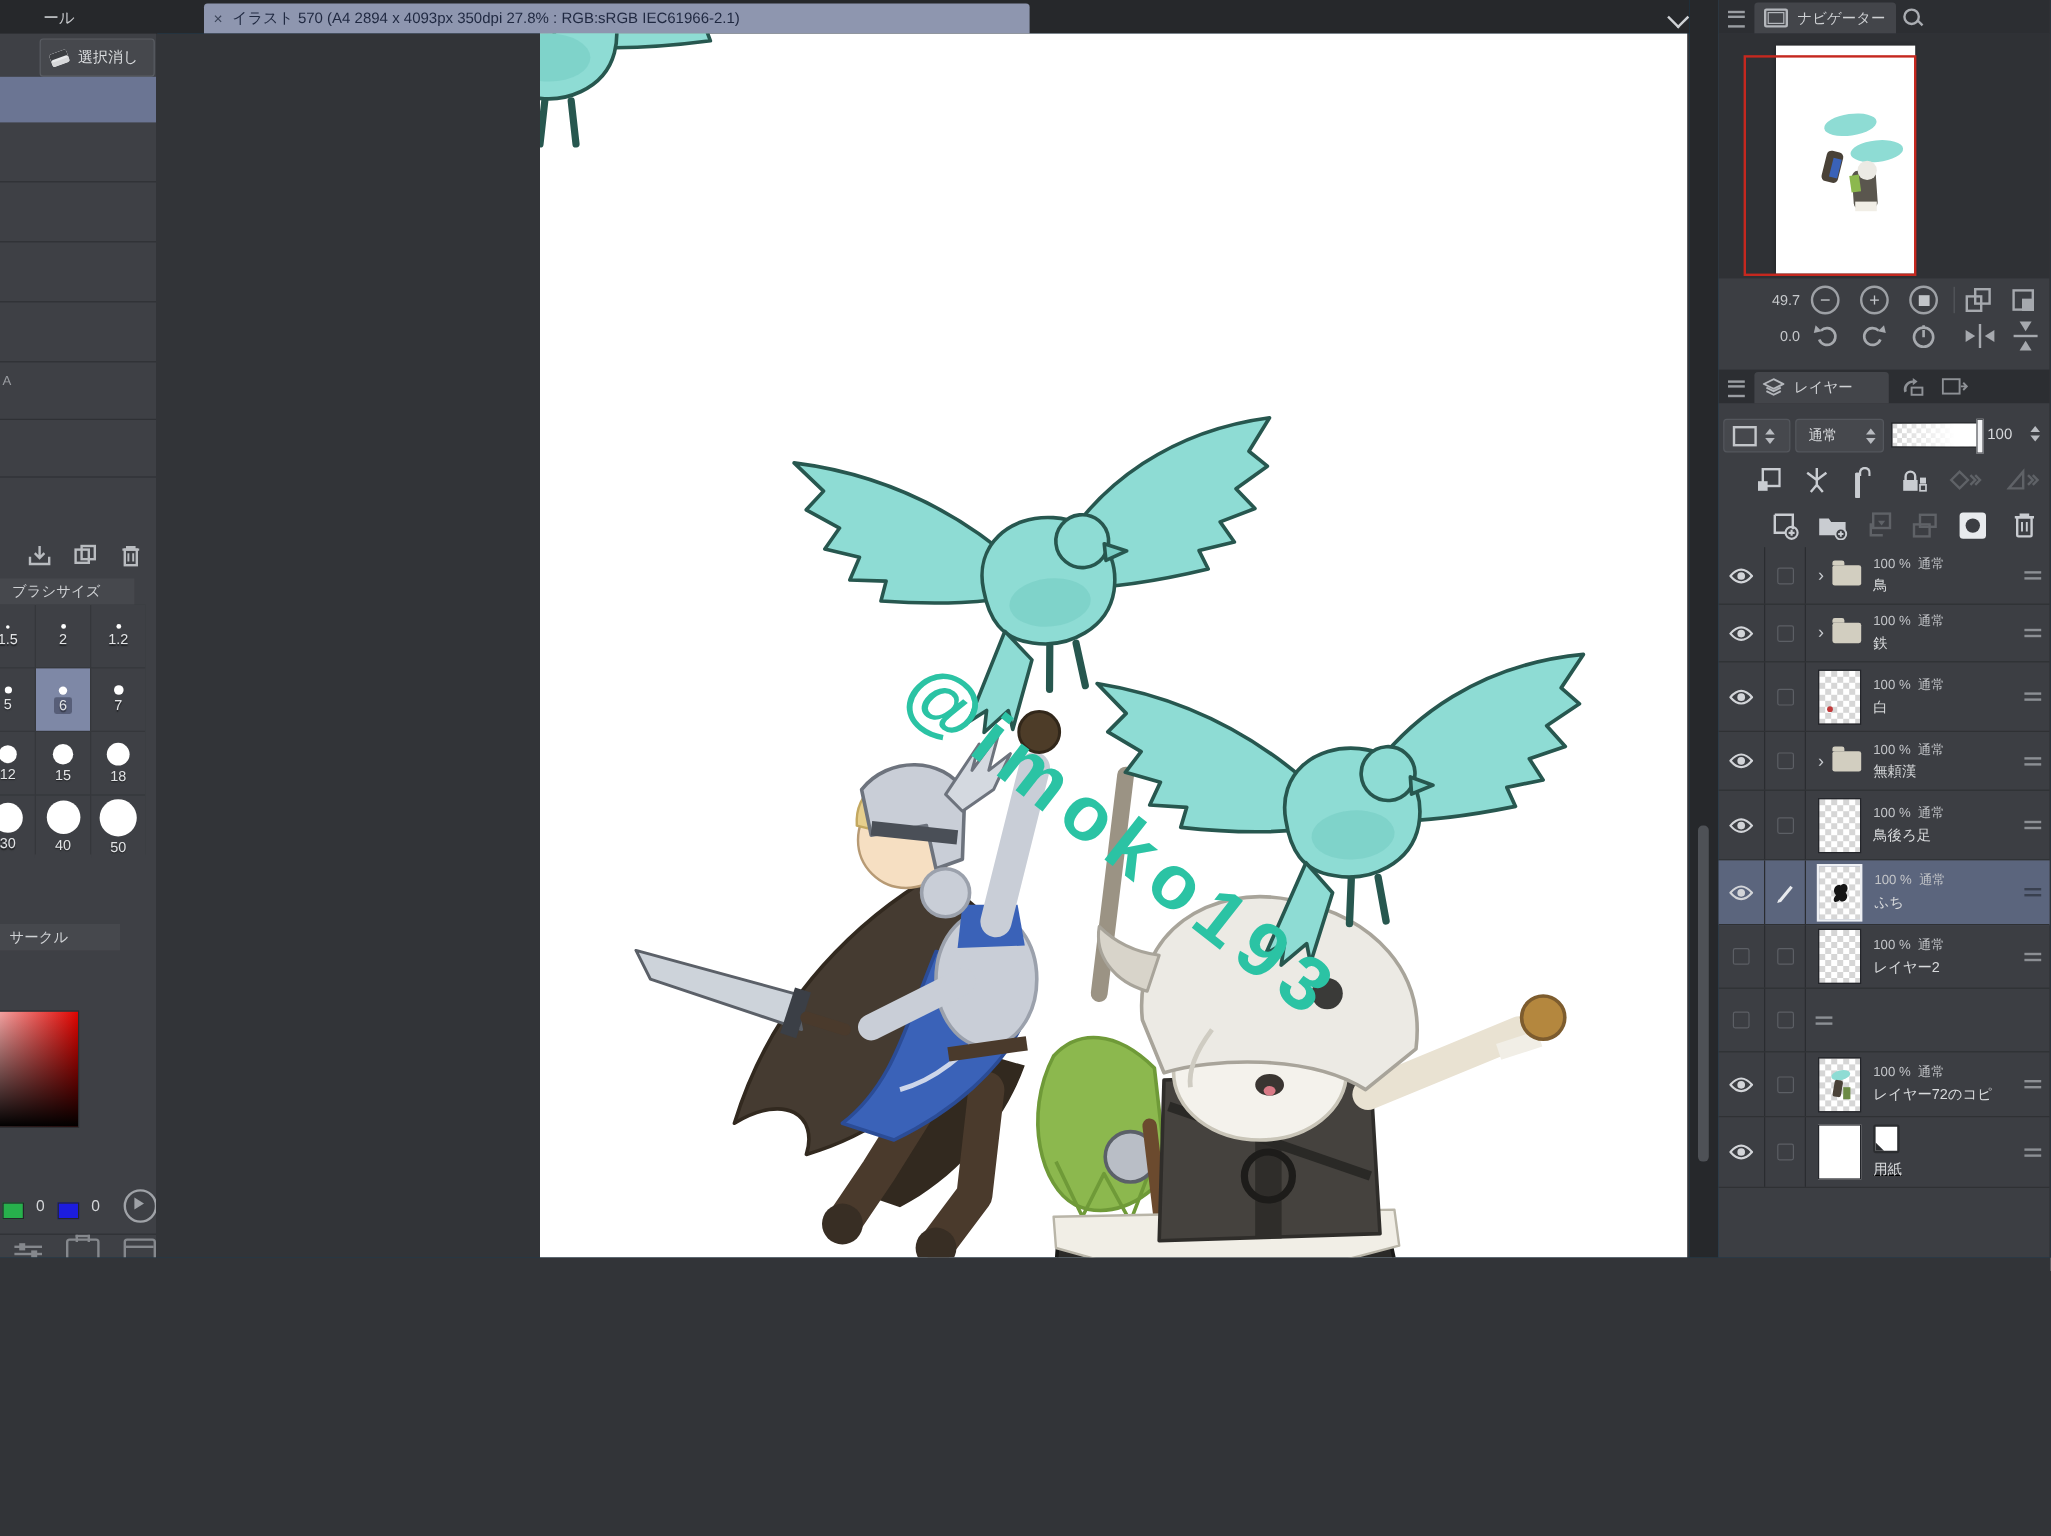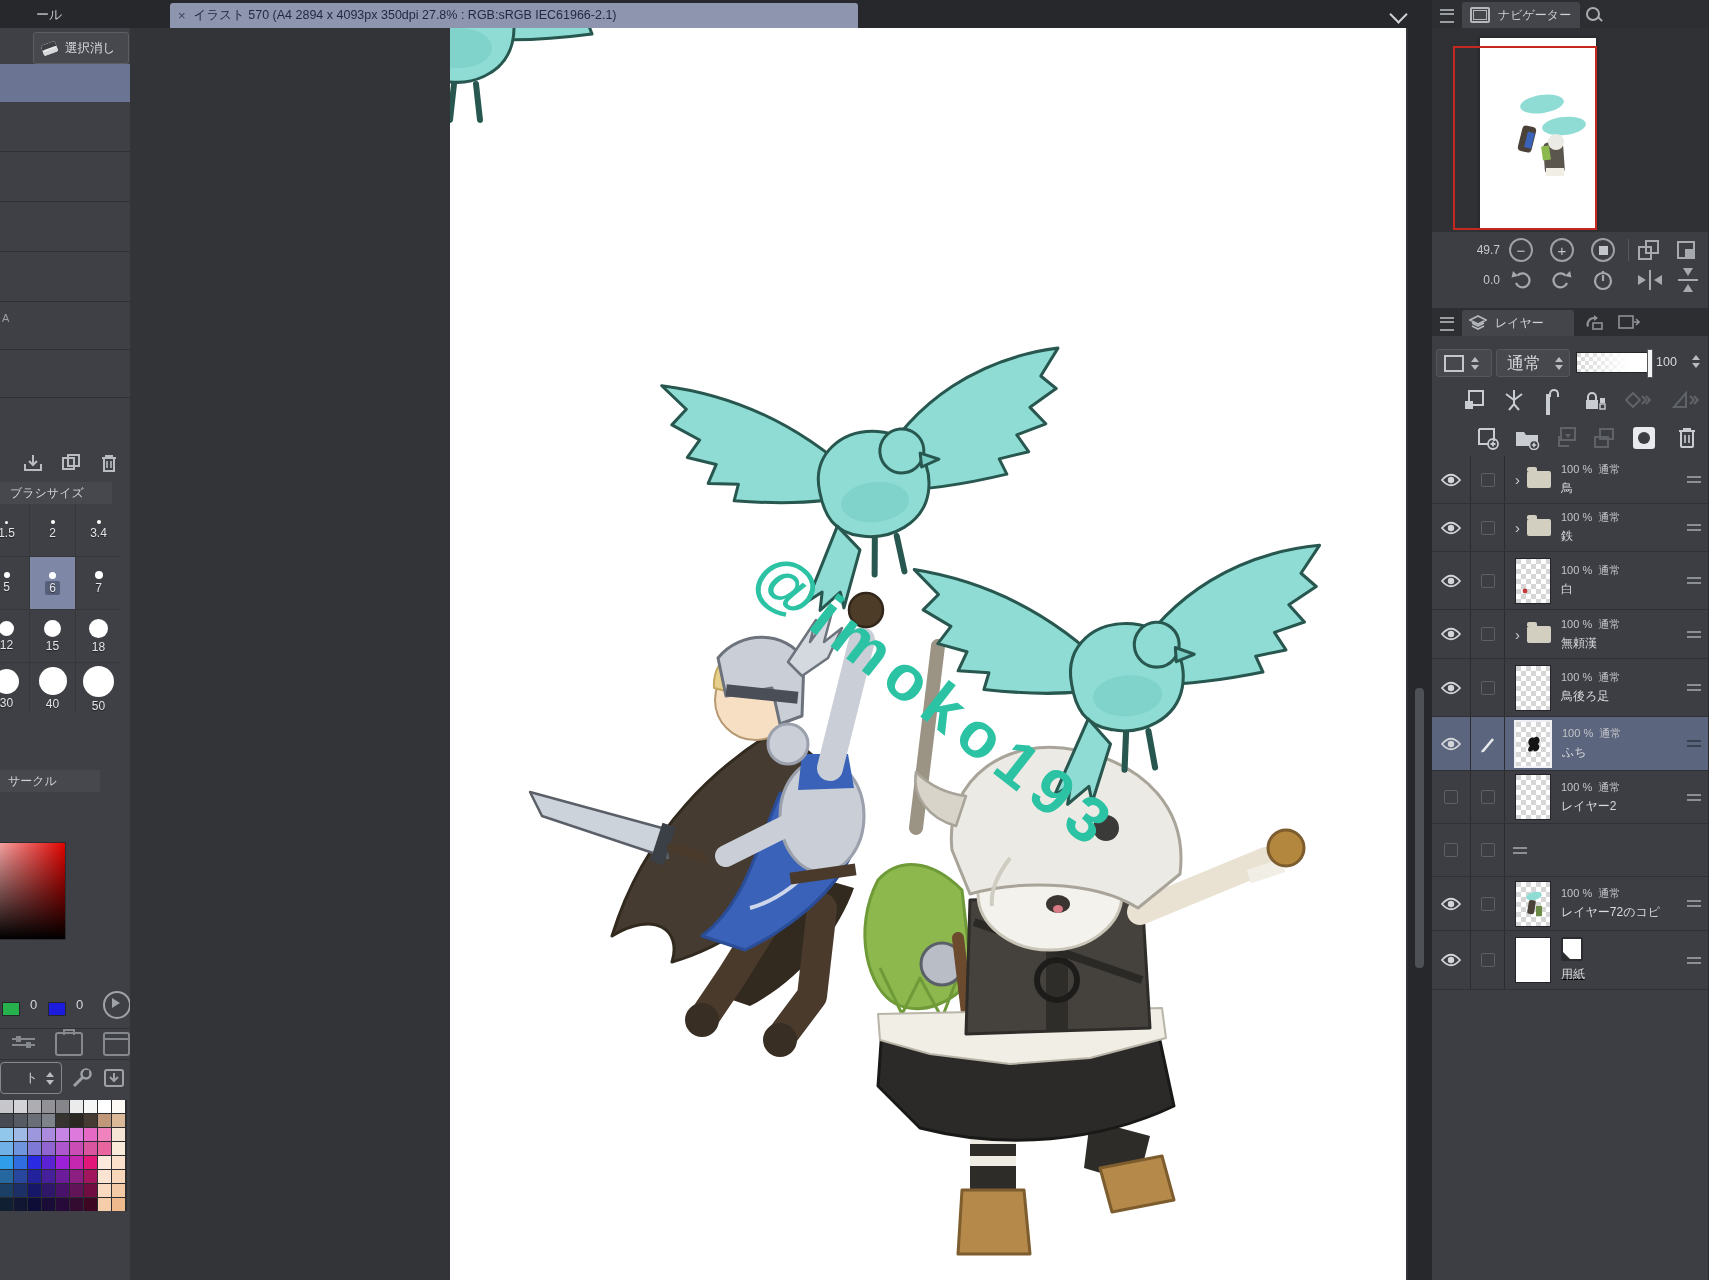--- a/index.html
+++ b/index.html
@@ -1,16 +1,16 @@
 <!DOCTYPE html>
 <html style="--bird: #8edcd4; --birdshade: #79cfc6; --birdline: #27574f; --wm: #2bc3a4; --skin: #f6dfc2; --hair: #e7cf8d; --silver: #c9ced7; --silverdark: #9ba1ac; --cape: #453b31; --capedark: #32291f; --blue: #3a62b8; --bluedark: #2b4c96; --brown: #4a3a2c; --boot: #382e24; --bone: #eceae4; --boneshade: #d8d4ca; --beard: #f4f2ec; --green: #8cb84e; --greendark: #6f9a38; --armor: #45423e; --armordark: #2f2d2a; --fur: #f1eee6; --skirt: #2b2a28; --glove: #b4873e; --tanboot: #b5894a; --rod: #9b9384;"><head>
 <meta charset="utf-8">
 <style>
   html,body{margin:0;padding:0;background:#323438;font-family:"Liberation Sans","DejaVu Sans",sans-serif;}
-  #stage{position:relative;width:1709px;height:1280px;overflow:hidden;background:#0c4a6e;
+  #stage{position:relative;width:1709px;height:1048px;overflow:hidden;background:#0c4a6e;
          -webkit-user-select:none;user-select:none;}
   .abs{position:absolute;}
 
   
   #leftPanel{left:0;top:0;width:130px;height:1280px;background:#3e4045;border-right:1px solid #26282b;overflow:hidden;}
   #lpTop{left:0;top:0;width:130px;height:28px;background:#26282b;}
   #lpTabText{left:36px;top:6px;font-size:13px;color:#c6c8cb;}
   #eraseBtn{left:33px;top:32px;width:94px;height:30px;background:#46484d;border:1px solid #5a5d63;border-radius:3px;
             display:flex;align-items:center;cursor:default;}
   .eraser-ic{width:15px;height:11px;margin-left:8px;background:#e8e9eb;border-radius:2px;transform:rotate(-20deg);
@@ -98,21 +98,21 @@
   .vdiv{position:absolute;width:1px;background:#55585c;}
   .sq-ic{position:absolute;}
   .sq-ic b,.sq-ic i{position:absolute;border:2px solid #a6a9ae;display:block;}
   .flip-ic{position:absolute;width:24px;height:24px;}
   .flip-ic .l{position:absolute;left:11px;top:2px;width:2px;height:20px;background:#a6a9ae;}
   .flip-ic .t1{position:absolute;left:0;top:7px;width:0;height:0;border-top:5px solid transparent;border-bottom:5px solid transparent;border-left:8px solid #a6a9ae;}
   .flip-ic .t2{position:absolute;right:0;top:7px;width:0;height:0;border-top:5px solid transparent;border-bottom:5px solid transparent;border-right:8px solid #a6a9ae;}
   .flip-v{transform:rotate(90deg);}
   
   .chip{position:absolute;background:#46484d;border:1px solid #54575d;border-radius:3px;box-sizing:border-box;display:flex;align-items:center;}
-  #blendLabel{font-size:17px;color:#d6d8db;margin-left:10px;flex:1;}
+  #blendLabel{font-size:12px;color:#d6d8db;margin-left:10px;flex:1;}
   #opSlider{left:144px;top:352px;width:76px;height:21px;border:1px solid #232528;box-sizing:border-box;
             background:repeating-conic-gradient(#fff 0 25%,#cfcfcf 0 50%);background-size:8px 8px;}
   #opFill{position:absolute;inset:0;background:linear-gradient(to right,rgba(255,255,255,.15),#fff 70%);}
   #opHandle{position:absolute;right:-2px;top:-4px;width:4px;height:27px;background:#f2f3f5;border:1px solid #55585c;}
   #opVal{left:224px;top:355px;font-size:12.5px;color:#d6d8db;}
   .prop-ic,.act-ic{position:absolute;}
   .lock-ic{width:12px;height:9px;border:2px solid #c9ccd1;border-radius:1px;position:relative;background:#c9ccd1;}
   .lock-ic:before{content:"";position:absolute;left:1px;top:-7px;width:6px;height:6px;border:2px solid #c9ccd1;border-bottom:none;border-radius:5px 5px 0 0;}
   #layerList{left:0;top:456px;width:277px;}
   .lrow{display:flex;align-items:stretch;border-bottom:1px solid #2f3134;background:transparent;}
@@ -188,21 +188,21 @@
         <div class="bs-cell">
           <span class="bs-dot" style="height: 3px; width: 3px;"></span>
           <span class="bs-lbl">1.5</span>
         </div>
         <div class="bs-cell">
           <span class="bs-dot" style="height: 4px; width: 4px;"></span>
           <span class="bs-lbl">2</span>
         </div>
         <div class="bs-cell">
           <span class="bs-dot" style="height: 4px; width: 4px;"></span>
-          <span class="bs-lbl">3.4</span>
+          <span class="bs-lbl">1.2</span>
         </div>
         <div class="bs-cell">
           <span class="bs-dot" style="height: 6px; width: 6px;"></span>
           <span class="bs-lbl">5</span>
         </div>
         <div class="bs-cell sel">
           <span class="bs-dot" style="height: 7px; width: 7px;"></span>
           <span class="bs-lbl">6</span>
         </div>
         <div class="bs-cell">

